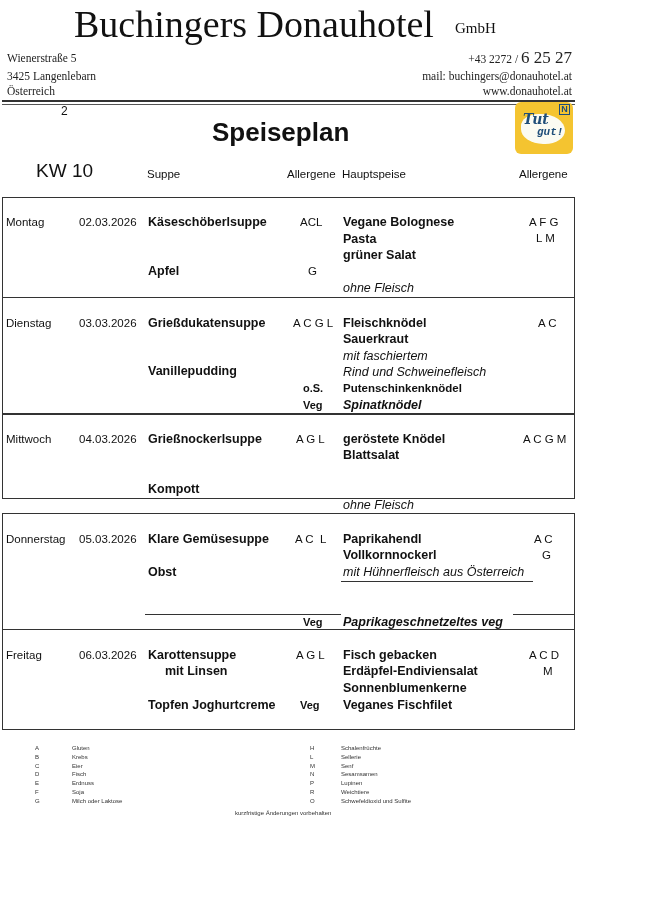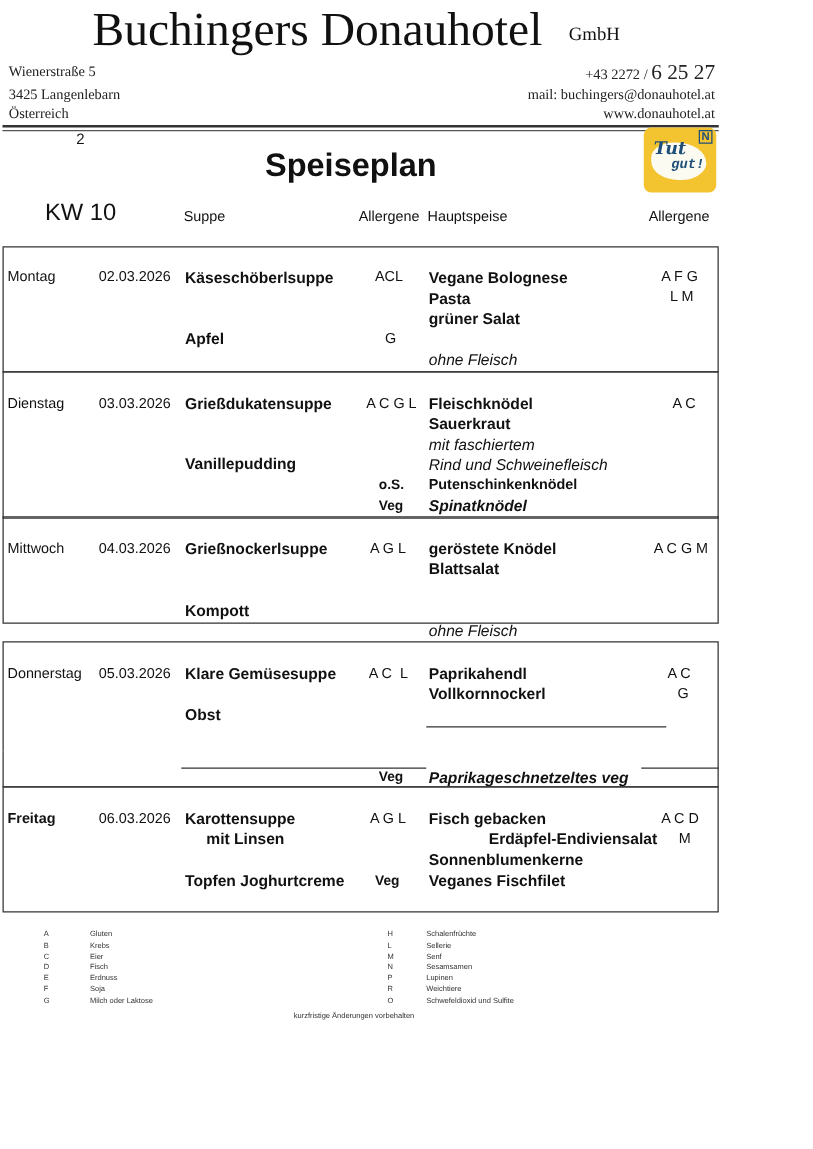--- a/index.html
+++ b/index.html
@@ -116,38 +116,39 @@
 <div class="daybox" style="top:513px;height:117px;">
   <div class="t day" style="top:19px;">Donnerstag</div>
   <div class="t date" style="top:19px;">05.03.2026</div>
   <div class="t b" style="left:145px;top:18px;">Klare Gemüsesuppe</div>
   <div class="t alg" style="left:292px;top:19px;white-space:pre;">A C  L</div>
   <div class="t b" style="left:145px;top:51px;">Obst</div>
   <div class="t b" style="left:340px;top:18px;">Paprikahendl</div>
   <div class="t b" style="left:340px;top:34px;">Vollkornnockerl</div>
   <div class="t alg" style="left:531px;top:19px;">A C</div>
   <div class="t alg" style="left:539px;top:35px;">G</div>
+  <div class="t i" style="left:340px;top:51px;">mit Hühnerfleisch aus Österreich</div>
   <div class="hline" style="left:338px;top:67px;width:192px;"></div>
   <div class="hline" style="left:0px;top:86px;width:3px;background:#fff;"></div>
   <div class="hline" style="left:142px;top:100px;width:196px;"></div>
   <div class="hline" style="left:510px;top:100px;width:62px;"></div>
   <div class="t b" style="left:300px;top:102px;font-size:11px;">Veg</div>
   <div class="t b i" style="left:340px;top:101px;">Paprikageschnetzeltes veg</div>
 </div>
 
 <div class="daybox" style="top:629px;height:101px;">
-  <div class="t day" style="top:19px;font-weight:bold;">Freitag</div>
+  <div class="t day" style="top:19px;">Freitag</div>
   <div class="t date" style="top:19px;">06.03.2026</div>
   <div class="t b" style="left:145px;top:18px;">Karottensuppe</div>
   <div class="t b" style="left:162px;top:34px;">mit Linsen</div>
   <div class="t alg" style="left:293px;top:19px;">A G L</div>
   <div class="t b" style="left:145px;top:68px;">Topfen Joghurtcreme</div>
   <div class="t b" style="left:297px;top:69px;font-size:11px;">Veg</div>
   <div class="t b" style="left:340px;top:18px;">Fisch gebacken</div>
-  <div class="t b" style="left:340px;top:34px;margin-left:48px;">Erdäpfel-Endiviensalat</div>
+  <div class="t b" style="left:340px;top:34px;">Erdäpfel-Endiviensalat</div>
   <div class="t b" style="left:340px;top:51px;">Sonnenblumenkerne</div>
   <div class="t b" style="left:340px;top:68px;">Veganes Fischfilet</div>
   <div class="t alg" style="left:526px;top:19px;">A C D</div>
   <div class="t alg" style="left:540px;top:35px;">M</div>
 </div>
 
 <div id="legend-left">
     <div class="abs leg" style="left: 35px; top: 745px;">A</div>
     <div class="abs leg" style="left: 72px; top: 745px;">Gluten</div>
     <div class="abs leg" style="left: 35px; top: 753.8px;">B</div>

